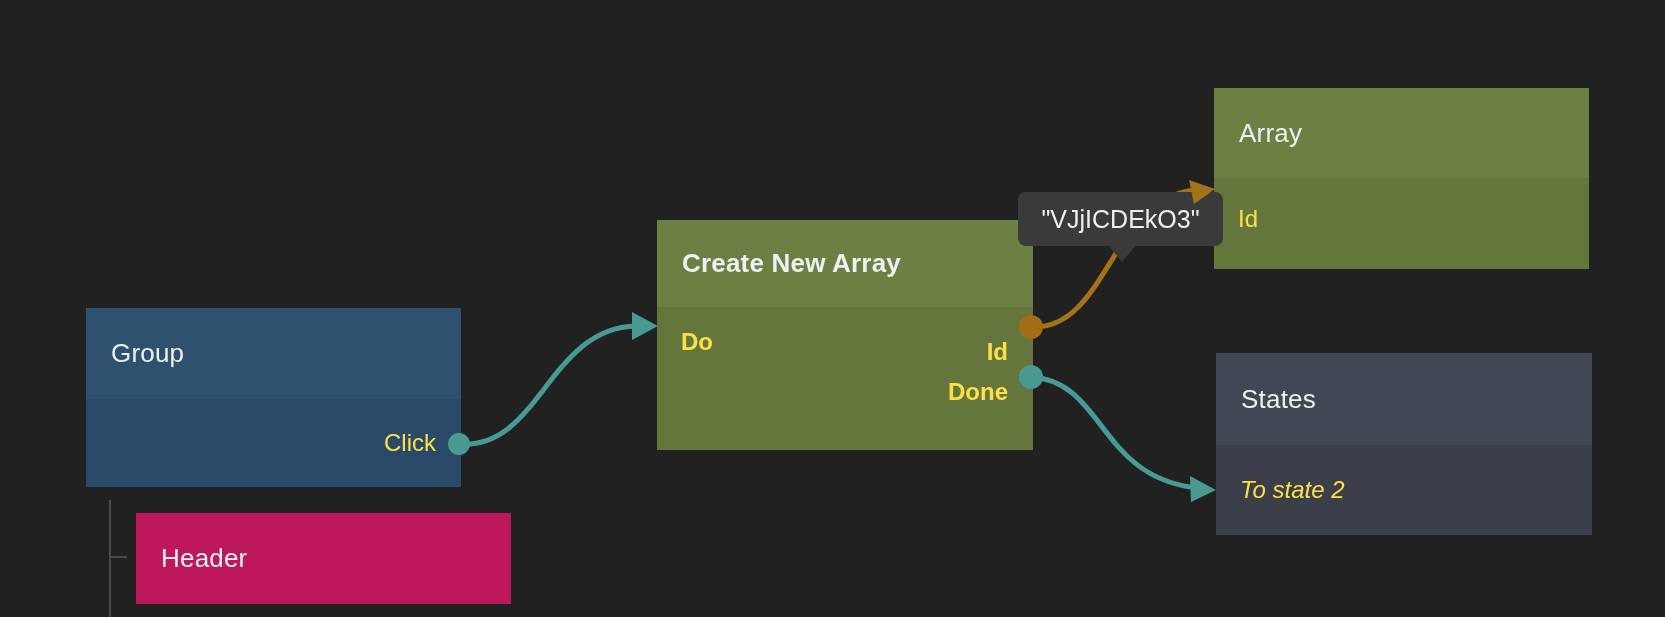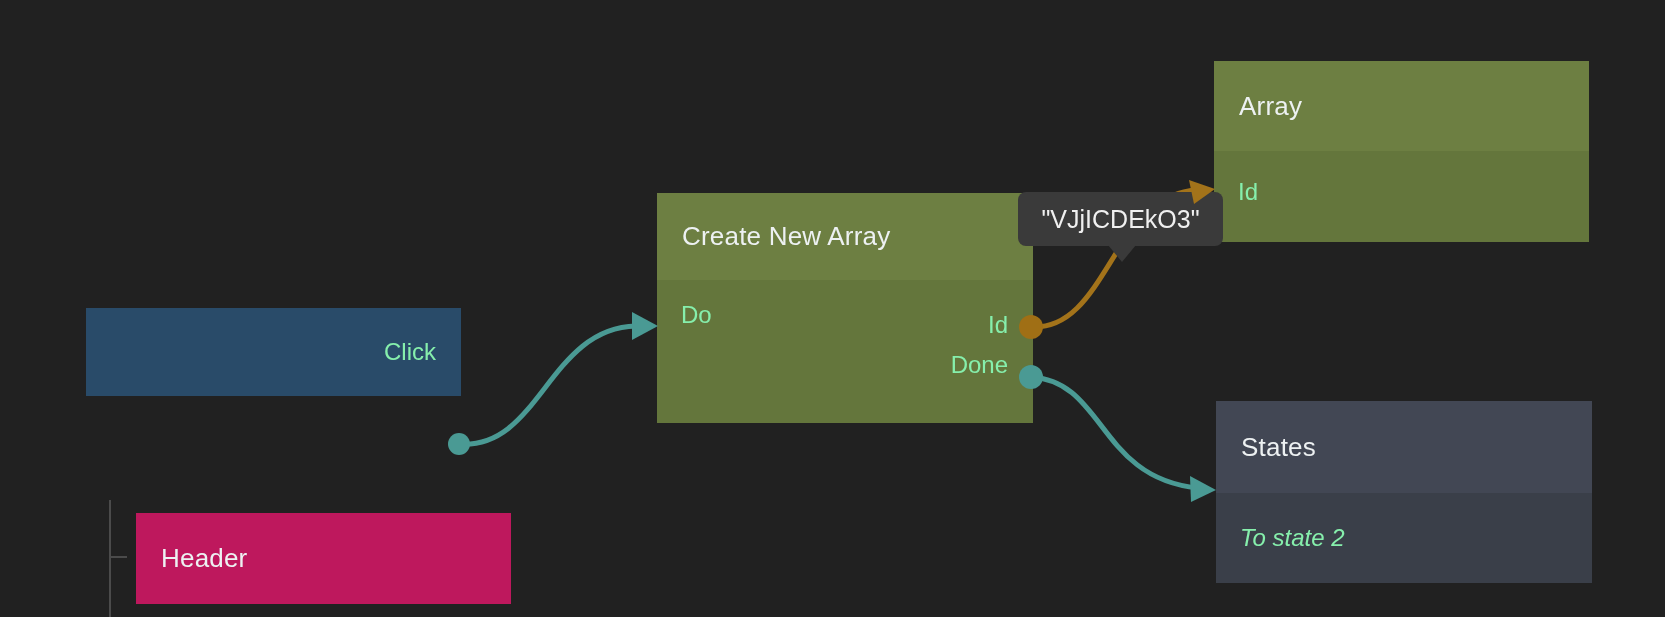--- a/index.html
+++ b/index.html
@@ -5,56 +5,56 @@
   html,body{margin:0;padding:0;background:#212121;}
   .canvas{
     position:relative;width:1665px;height:617px;overflow:hidden;
     background:#212121;
     font-family:"Liberation Sans","DejaVu Sans",sans-serif;
     -webkit-font-smoothing:antialiased;
   }
   .node{position:absolute;z-index:1;color:#edf1f2;}
   .node .hd{display:flex;align-items:center;padding-left:25px;font-size:26px;letter-spacing:.2px;}
   .node .bd{position:relative;}
-  .port{position:absolute;font-size:24px;line-height:30px;color:#86efac;white-space:nowrap;}
+  .port{position:absolute;font-size:24px;line-height:30px;color:#fde047;white-space:nowrap;}
   .port.in{left:24px;}
   .port.out{right:25px;text-align:right;}
 
   
   .blue .hd{background:#2e5170;}
   .blue .bd{background:#294b69;padding-left:12px;}
   
-  .green .hd{background:#6d7f42;}
+  .green .hd{background:#6d7f42;margin-top:27px;}
   .green .bd{background:#64763c;}
   
   .gray .hd{background:#424754;}
   .gray .bd{background:#3a3f49;}
 
   #node-group{left:86px;top:308px;width:375px;}
   #node-group .hd{height:91px;}
   #node-group .bd{height:88px;}
   #port-click{top:29px;}
 
   #node-header{left:136px;top:513px;width:375px;}
   #node-header .hd{height:91px;background:#be185d;}
 
-  #node-cna{left:657px;top:193px;width:376px;}
+  #node-cna{left:657px;top:193px;width:376px;font-weight:bold;}
   #node-cna .hd{height:87px;}
   #node-cna .bd{height:143px;}
   #port-do{top:20px;}
   #port-id-out{top:30px;}
   #port-done{top:70px;}
 
   #node-array{left:1214px;top:61px;width:375px;}
   #node-array .hd{height:90px;}
   #node-array .bd{height:91px;}
   #port-id-in{top:26px;}
 
   #node-states{left:1216px;top:353px;width:376px;}
-  #node-states .hd{height:92px;margin-top:48px;}
+  #node-states .hd{height:92px;}
   #node-states .bd{height:90px;font-style:italic;}
   #port-tostate2{top:30px;}
 
   
   .tree-v{position:absolute;left:109px;top:500px;width:2px;height:117px;background:#4b4b4b;z-index:0;}
   .tree-h{position:absolute;left:109px;top:556px;width:18px;height:2px;background:#4b4b4b;z-index:0;}
 
   svg.wires{position:absolute;left:0;top:0;z-index:3;pointer-events:none;}
   svg.decor{position:absolute;left:0;top:0;z-index:5;pointer-events:none;}
 
@@ -72,20 +72,23 @@
 </style>
 </head>
 <body>
 
 <div class="canvas">
 
   <div class="tree-v"></div>
   <div class="tree-h"></div>
 
   <div class="node blue" id="node-group">
+    <div class="hd">
+      <span>Group</span>
+    </div>
     <div class="bd">
       <span class="port out" id="port-click">Click</span>
     </div>
   </div>
 
   <div class="node blue" id="node-header">
     <div class="hd">
       <span>Header</span>
     </div>
   </div>

